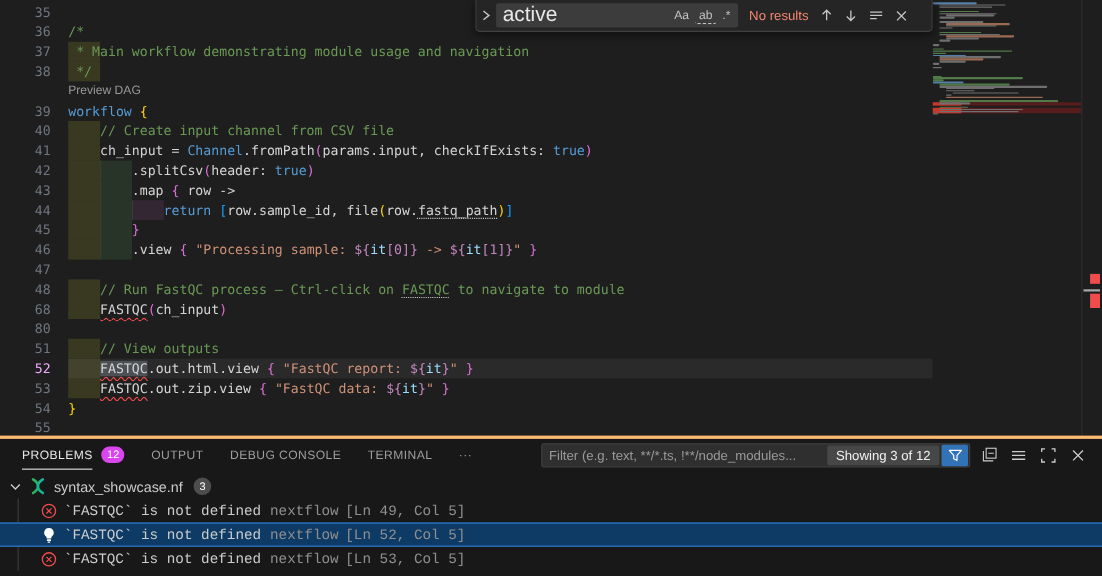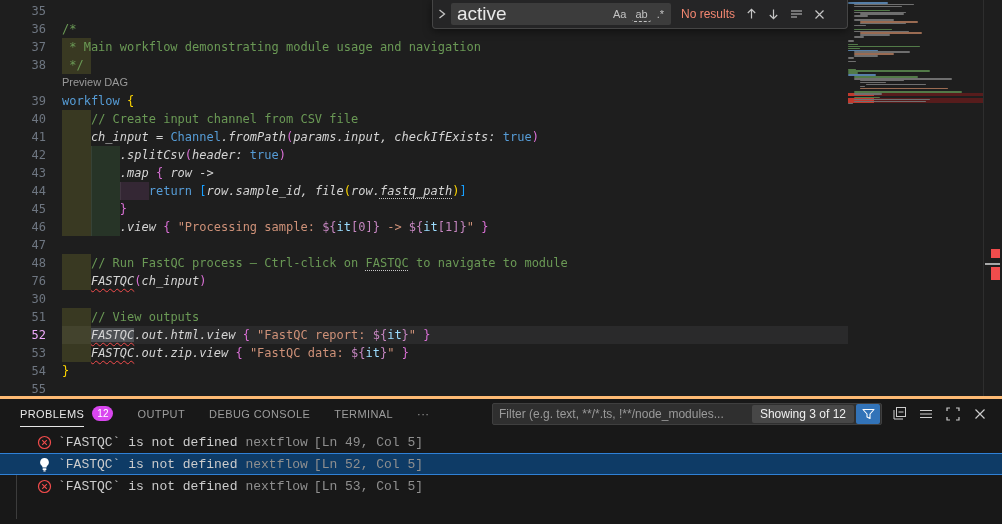--- a/index.html
+++ b/index.html
@@ -16,21 +16,21 @@
   .line.cur::before { content:""; position:absolute; left:62px; right:0; top:0; bottom:0; background:#2a2a2b; }
   .ln { position:relative; display:inline-block; width:46px; text-align:right;
         color:#6e7681; margin-right:16px; z-index:2; }
   .line.cur .ln { color:#f0abfc; }
   .blk { position:absolute; top:0; height:18px; width:4ch; z-index:0; }
   .blk.l0 { left:62px; background:rgba(255,255,64,0.12); }
   .blk.l1 { left:calc(62px + 4ch); background:rgba(127,255,127,0.10); border-left:1px solid rgba(255,255,255,0.07); }
   .blk.l2 { left:calc(62px + 8ch); background:rgba(255,127,255,0.10); border-left:1px solid rgba(255,255,255,0.07); }
   .tok { position:relative; z-index:2; }
   .tok-cm { color:#6a9955; } .tok-kw { color:#569cd6; } .tok-st { color:#ce9178; }
-  .tok-ip { color:#c586c0; } .tok-it { color:#9cdcfe;text-align:center; } .tok-df { color:#d4d4d4;font-style:italic; }
+  .tok-ip { color:#c586c0; } .tok-it { color:#9cdcfe;text-align:center; } .tok-df { color:#d4d4d4; }
   .tok-b1 { color:#ffd700; } .tok-b2 { color:#da70d6; } .tok-b3 { color:#179fff; }
   .u-sq { text-decoration:underline wavy #f14c4c 1px; text-underline-offset:3px; text-decoration-skip-ink:none; }
   .u-dots { text-decoration:underline dotted #c8c8c8 1px; text-underline-offset:3px; }
   .whl { background:#4d5054; }
   .lens { position:relative; height:18px; line-height:16px;padding-left:10px; }
   .lens span { position:absolute; left:62px; font-family:"Liberation Sans",sans-serif;
                font-size:11px; color:#999999; cursor:pointer; }
   
   .findw { position:absolute; left:432px; top:0; width:416px; height:29px; background:#252526;
            border:1px solid #454545; border-top:none; border-radius:0 0 4px 4px;
@@ -107,22 +107,22 @@
         <div class="line"><span class="ln">39</span><span class="tok tok-kw">workflow </span><span class="tok tok-b1">{</span></div>
         <div class="line"><span class="blk l0"></span><span class="ln">40</span><span class="tok tok-df">    </span><span class="tok tok-cm">// Create input channel from CSV file</span></div>
         <div class="line"><span class="blk l0"></span><span class="ln">41</span><span class="tok tok-df">    ch_input = </span><span class="tok tok-kw">Channel</span><span class="tok tok-df">.fromPath</span><span class="tok tok-b2">(</span><span class="tok tok-df">params.input, checkIfExists: </span><span class="tok tok-kw">true</span><span class="tok tok-b2">)</span></div>
         <div class="line"><span class="blk l0"></span><span class="blk l1"></span><span class="ln">42</span><span class="tok tok-df">        .splitCsv</span><span class="tok tok-b2">(</span><span class="tok tok-df">header: </span><span class="tok tok-kw">true</span><span class="tok tok-b2">)</span></div>
         <div class="line"><span class="blk l0"></span><span class="blk l1"></span><span class="ln">43</span><span class="tok tok-df">        .map </span><span class="tok tok-b2">{</span><span class="tok tok-df"> row -&gt;</span></div>
         <div class="line"><span class="blk l0"></span><span class="blk l1"></span><span class="blk l2"></span><span class="ln">44</span><span class="tok tok-df">            </span><span class="tok tok-kw">return</span><span class="tok tok-df"> </span><span class="tok tok-b3">[</span><span class="tok tok-df">row.sample_id, file</span><span class="tok tok-b1">(</span><span class="tok tok-df">row.</span><span class="tok tok-df u-dots">fastq_path</span><span class="tok tok-b1">)</span><span class="tok tok-b3">]</span></div>
         <div class="line"><span class="blk l0"></span><span class="blk l1"></span><span class="ln">45</span><span class="tok tok-df">        </span><span class="tok tok-b2">}</span></div>
         <div class="line"><span class="blk l0"></span><span class="blk l1"></span><span class="ln">46</span><span class="tok tok-df">        .view </span><span class="tok tok-b2">{</span><span class="tok tok-df"> </span><span class="tok tok-st">"Processing sample: </span><span class="tok tok-ip">${</span><span class="tok tok-it">it</span><span class="tok tok-ip">[0]}</span><span class="tok tok-st"> -&gt; </span><span class="tok tok-ip">${</span><span class="tok tok-it">it</span><span class="tok tok-ip">[1]}</span><span class="tok tok-st">"</span><span class="tok tok-df"> </span><span class="tok tok-b2">}</span></div>
         <div class="line"><span class="ln">47</span></div>
         <div class="line"><span class="blk l0"></span><span class="ln">48</span><span class="tok tok-df">    </span><span class="tok tok-cm">// Run FastQC process – Ctrl-click on </span><span class="tok tok-cm u-dots">FASTQC</span><span class="tok tok-cm"> to navigate to module</span></div>
-        <div class="line"><span class="blk l0"></span><span class="ln">76</span><span class="tok tok-df">    </span><span class="tok tok-df u-sq">FASTQC</span><span class="tok tok-b2">(</span><span class="tok tok-df">ch_input</span><span class="tok tok-b2">)</span></div>
-        <div class="line"><span class="ln">30</span></div>
+        <div class="line"><span class="blk l0"></span><span class="ln">68</span><span class="tok tok-df">    </span><span class="tok tok-df u-sq">FASTQC</span><span class="tok tok-b2">(</span><span class="tok tok-df">ch_input</span><span class="tok tok-b2">)</span></div>
+        <div class="line"><span class="ln">80</span></div>
         <div class="line"><span class="blk l0"></span><span class="ln">51</span><span class="tok tok-df">    </span><span class="tok tok-cm">// View outputs</span></div>
         <div class="line cur"><span class="blk l0"></span><span class="ln">52</span><span class="tok tok-df">    </span><span class="tok tok-df u-sq whl">FASTQC</span><span class="tok tok-df">.out.html.view </span><span class="tok tok-b2">{</span><span class="tok tok-df"> </span><span class="tok tok-st">"FastQC report: </span><span class="tok tok-ip">${</span><span class="tok tok-it">it</span><span class="tok tok-ip">}</span><span class="tok tok-st">"</span><span class="tok tok-df"> </span><span class="tok tok-b2">}</span></div>
         <div class="line"><span class="blk l0"></span><span class="ln">53</span><span class="tok tok-df">    </span><span class="tok tok-df u-sq">FASTQC</span><span class="tok tok-df">.out.zip.view </span><span class="tok tok-b2">{</span><span class="tok tok-df"> </span><span class="tok tok-st">"FastQC data: </span><span class="tok tok-ip">${</span><span class="tok tok-it">it</span><span class="tok tok-ip">}</span><span class="tok tok-st">"</span><span class="tok tok-df"> </span><span class="tok tok-b2">}</span></div>
         <div class="line"><span class="ln">54</span><span class="tok tok-b1">}</span></div>
         <div class="line"><span class="ln">55</span></div>
       </div>
 
     <div class="findw">
       <span class="chev">
         <svg width="8" height="10" viewBox="0 0 8 10">
@@ -266,20 +266,35 @@
         <span class="pact">
           <svg width="12" height="12" viewBox="0 0 12 12">
               <path d="M1.5 1.5 L10.5 10.5 M10.5 1.5 L1.5 10.5" stroke="#cccccc" stroke-width="1.2"></path>
             </svg>
         </span>
       </div>
     </div>
 
     <div class="ptree">
       <div class="guide"></div>
+      <div class="trow">
+        <span class="tchev">
+          <svg width="10" height="7" viewBox="0 0 10 7">
+              <path d="M1 1.5 L5 5.5 L9 1.5" stroke="#cccccc" stroke-width="1.2" fill="none"></path>
+            </svg>
+        </span>
+        <span style="display:flex;margin-left:4px;">
+          <svg width="17" height="16" viewBox="0 0 18 18">
+            <path d="M4 2 C11 6.5 11 11.5 4 16" stroke="#2bb35f" stroke-width="2.6" fill="none" stroke-linecap="round"></path>
+            <path d="M14 2 C7 6.5 7 11.5 14 16" stroke="#19b597" stroke-width="2.6" fill="none" stroke-linecap="round"></path>
+          </svg>
+        </span>
+        <span class="nfname">syntax_showcase.nf</span>
+        <span class="tcount">3</span>
+      </div>
       <div id="prows">
           <div class="prow">
             <span class="picon">
               <svg width="15" height="15" viewBox="0 0 15 15">
                 <circle cx="7.5" cy="7.5" r="6" stroke="#f14c4c" stroke-width="1.2" fill="none"></circle>
                 <path d="M5.2 5.2 L9.8 9.8 M9.8 5.2 L5.2 9.8" stroke="#f14c4c" stroke-width="1.1"></path>
               </svg>
             </span>
             <span class="pmsg">`FASTQC` is not defined</span>
             <span class="psrc">nextflow</span>

